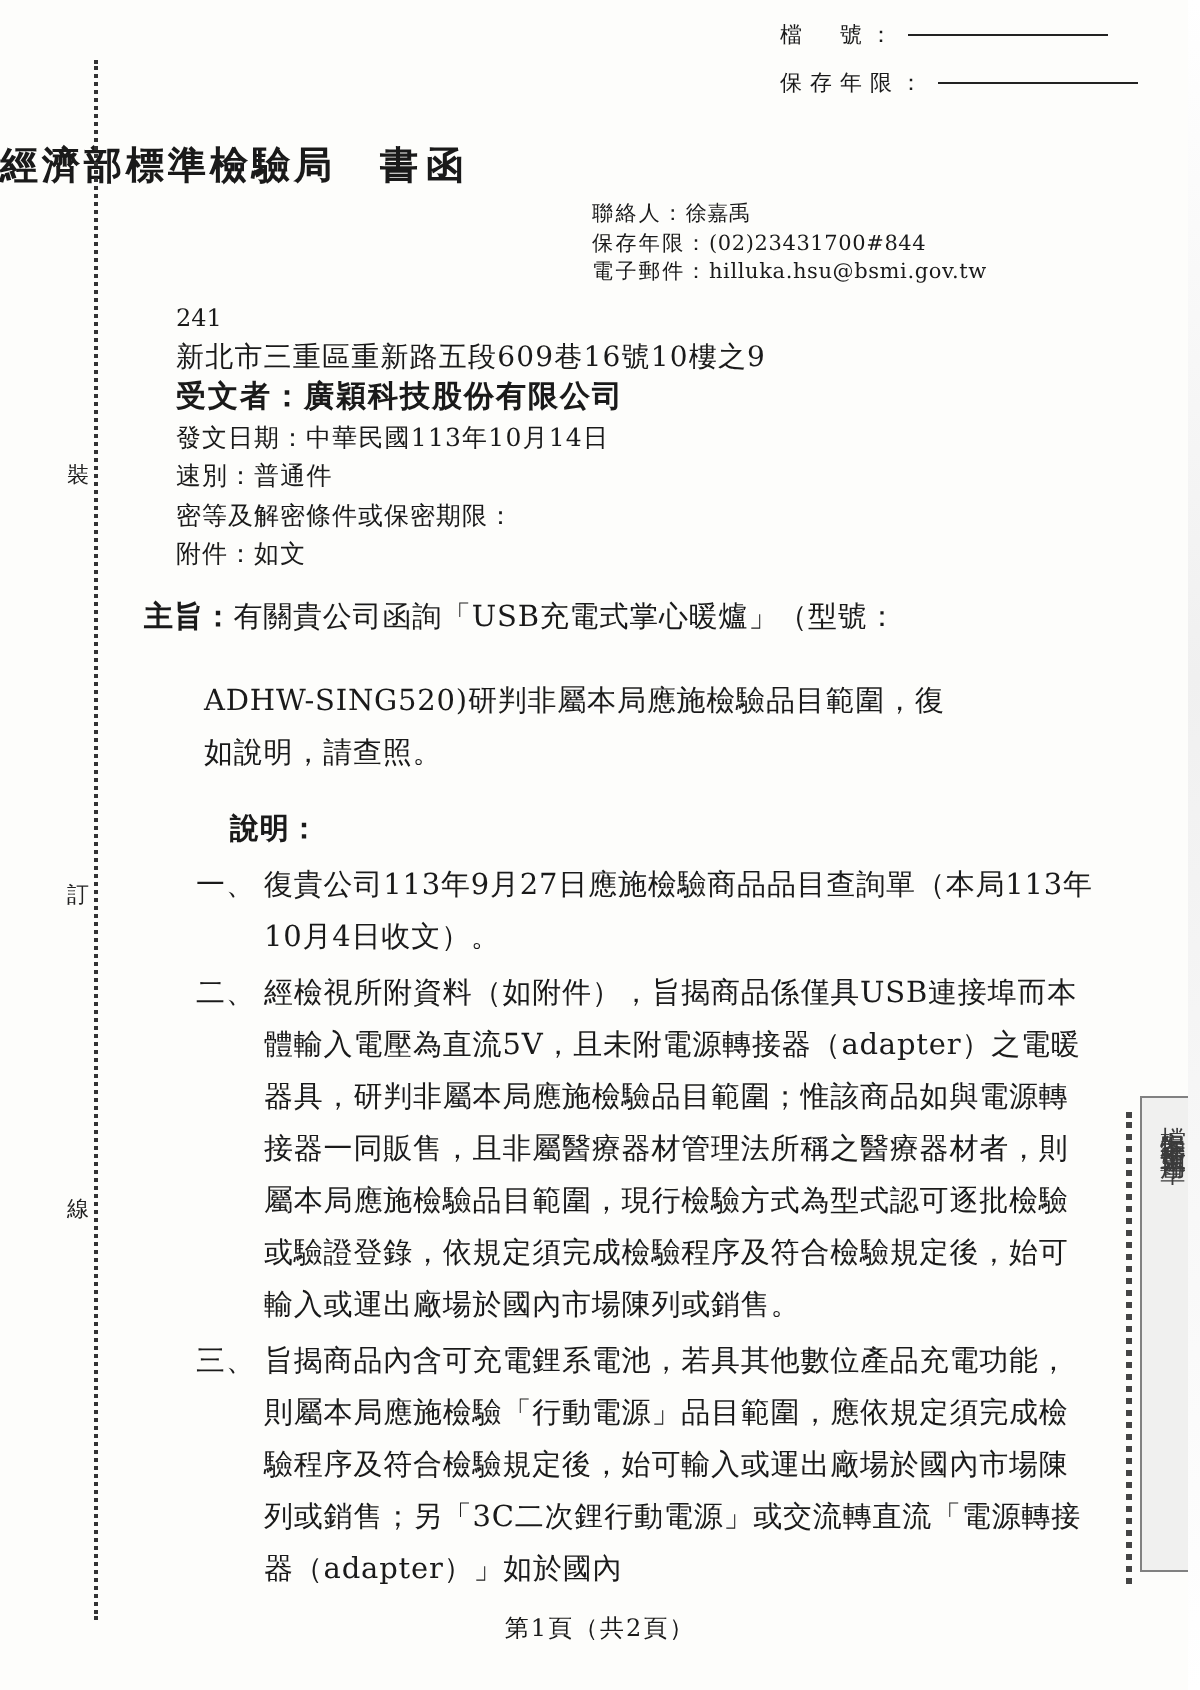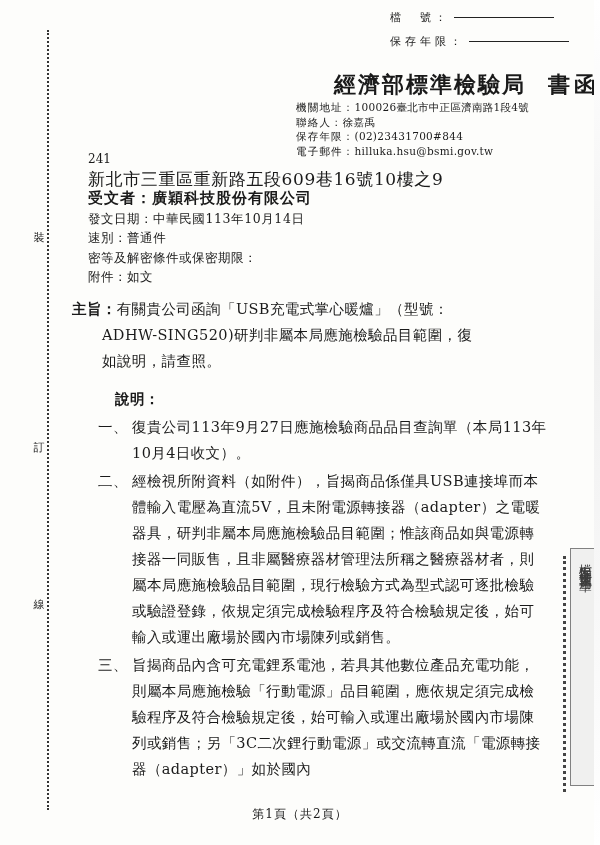--- a/index.html
+++ b/index.html
@@ -40,22 +40,22 @@
     border-bottom: 1px solid #222;
     vertical-align: 3px;
     margin-left: 4px;
   }
   
   .doc-title {
     position: absolute;
     top: 70px;
     left: 0;
     width: 100%;
-    text-align: right;
-    font-size: 22px;
+    text-align: left;
+    font-size: 19px;
     font-weight: bold;
     letter-spacing: 2px;
   }
   .doc-title .kind { margin-left: 22px; letter-spacing: 4px; }
   
   .agency {
     position: absolute;
     left: 296px;
     top: 100px;
     font-size: 10.5px;
@@ -85,21 +85,21 @@
   
   .addr {
     position: absolute;
     left: 88px;
     top: 150px;
     font-size: 13px;
     line-height: 19.5px;
     letter-spacing: 0.6px;
   }
   .addr .num { font-size: 12px; letter-spacing: 0; }
-  .addr .addr-line { font-size: 17px; }
+  .addr .addr-line { font-size: 14px; }
   .addr .recipient { font-size: 15px; font-weight: bold; letter-spacing: 1px; }
   .addr .meta { font-size: 12.5px; }
   .addr .meta .key { letter-spacing: 0.5px; }
   
   .body-block {
     position: absolute;
     left: 72px;
     top: 296px;
     width: 476px;
     font-size: 14.5px;
@@ -107,21 +107,21 @@
     letter-spacing: 0.4px;
   }
   .sec-head { font-weight: bold; }
   .para { display: flex; }
   .para .mark {
     flex: 0 0 auto;
     white-space: nowrap;
     font-weight: bold;
   }
   .para .txt { flex: 1 1 auto; }
-  .subj { margin-bottom: 0; }
+  .subj { margin-bottom: 16px; }
   .subj .txt { text-indent: 0; }
   .subj-cont { padding-left: 30px; }
   .expl-head { margin-top: 12px; padding-left: 43px; }
   .item { margin-top: 2px; display: flex; }
   .item .idx {
     flex: 0 0 auto;
     width: 60px;
     padding-left: 26px;
     box-sizing: border-box;
     white-space: nowrap;
@@ -184,21 +184,20 @@
     <div class="row">
       <span class="label">保存年限：</span><span class="rule"></span>
     </div>
   </div>
 
   <div class="doc-title">
     <span>經濟部標準檢驗局</span><span class="kind">書函</span>
   </div>
 
   <div class="agency">
-    <div><span class="k">機關地址：</span><span>100026臺北市中正區濟南路1段4號</span></div>
     <div><span class="k">聯絡人：</span><span>徐嘉禹</span></div>
     <div><span class="k">保存年限：</span><span>(02)23431700#844</span></div>
     <div><span class="k">電子郵件：</span><span>hilluka.hsu@bsmi.gov.tw</span></div>
   </div>
 
   <div class="dotline"></div>
   <div class="vmark m1">裝</div>
   <div class="vmark m2">訂</div>
   <div class="vmark m3">線</div>
 

